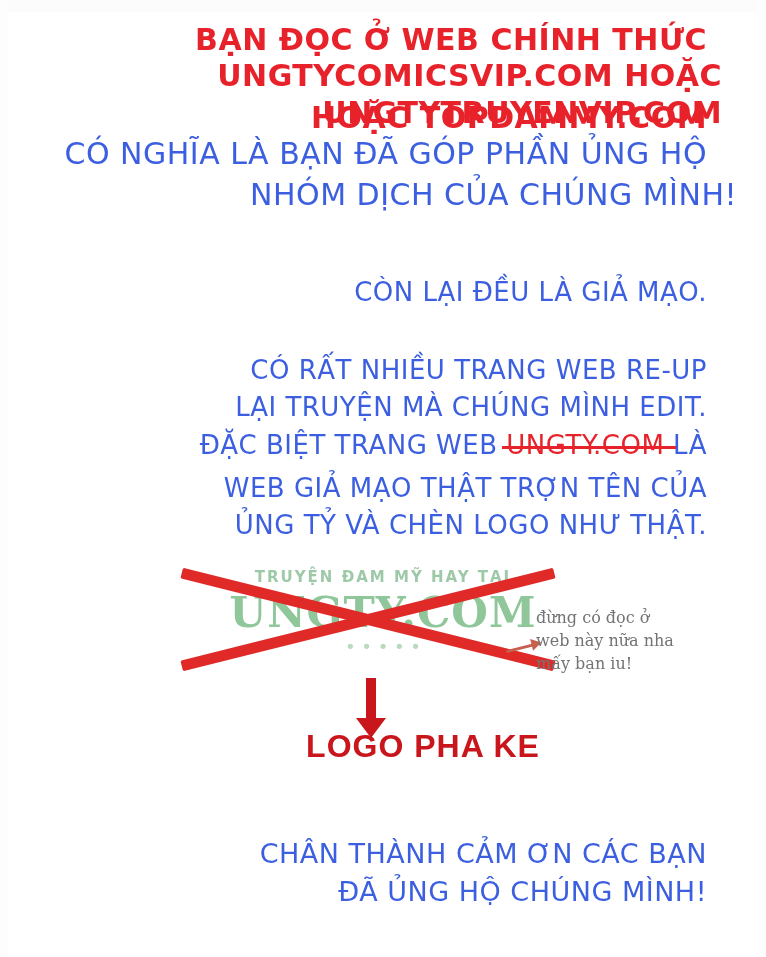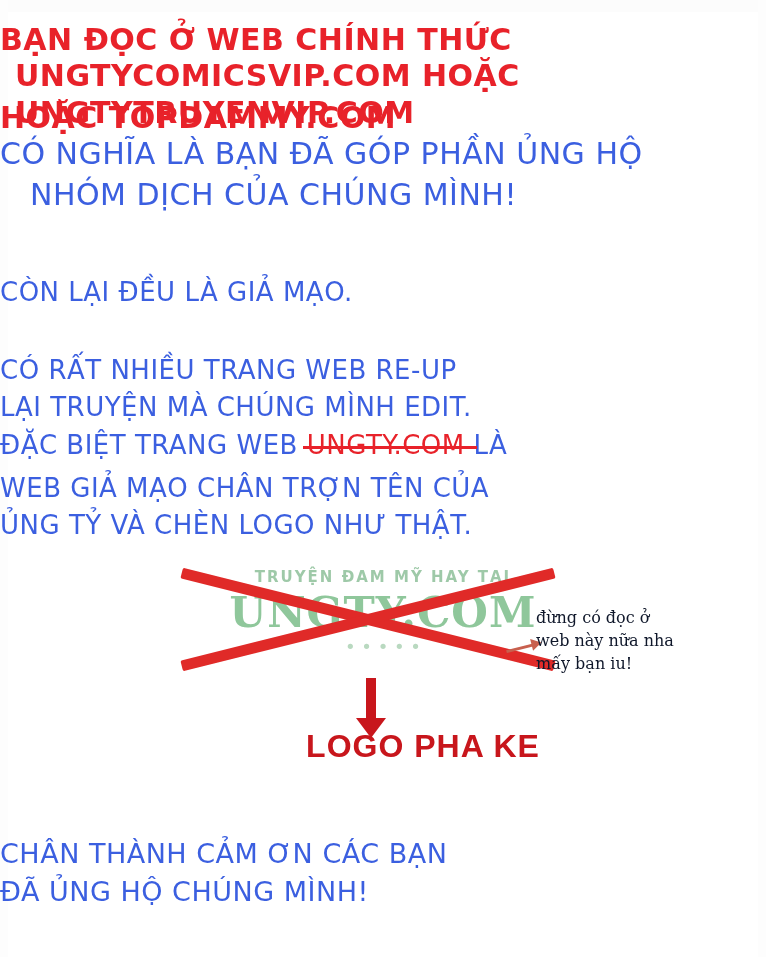--- a/index.html
+++ b/index.html
@@ -36,21 +36,21 @@
   .side-right {
     position: absolute;
     right: 0; top: 0;
     width: 8px; height: 957px;
     background: #fdfdfd;
   }
 
   .block {
     position: absolute;
     width: 707px;
-    text-align: left;
+    text-align: right;
     line-height: 1.22;
     letter-spacing: 0.5px;
   }
 
   .red {
     color: #e8222a;
     font-weight: 700;
   }
   .blue {
     color: #3b5fe0;
@@ -184,21 +184,21 @@
     font-family: "Liberation Sans", sans-serif;
     padding-left: 40px;
   }
 
   
   .note {
     position: absolute;
     left: 536px;
     top: 606px;
     width: 190px;
-    color: #0f172a;
+    color: #737373;
     font-size: 16px;
     line-height: 1.45;
     font-family: "DejaVu Serif", serif;
   }
   .note-arrow {
     position: absolute;
     left: 506px;
     top: 646px;
     width: 34px;
     height: 3px;
@@ -235,21 +235,21 @@
   <div class="block blue" id="blue1">CÓ NGHĨA LÀ BẠN ĐÃ GÓP PHẦN ỦNG HỘ</div>
   <div class="block blue" id="blue2">NHÓM DỊCH CỦA CHÚNG MÌNH!</div>
 
   <div class="block blue" id="p2l2">CÒN LẠI ĐỀU LÀ GIẢ MẠO.</div>
 
   <div class="block blue" id="p3l1">CÓ RẤT NHIỀU TRANG WEB RE-UP</div>
   <div class="block blue" id="p3l2">LẠI TRUYỆN MÀ CHÚNG MÌNH EDIT.</div>
   <div class="block blue" id="p3l3">
     <span>ĐẶC BIỆT TRANG WEB </span><span class="strike-wrap">UNGTY.COM</span><span> LÀ</span>
   </div>
-  <div class="block blue" id="p3l4">WEB GIẢ MẠO CHÂN TRỢN TÊN CỦA</div>
+  <div class="block blue" id="p3l4">WEB GIẢ MẠO THẬT TRỢN TÊN CỦA</div>
   <div class="block blue" id="p3l5">ỦNG TỶ VÀ CHÈN LOGO NHƯ THẬT.</div>
 
   <div class="logo-area">
     <div class="logo-sub">TRUYỆN ĐAM MỸ HAY TẠI</div>
     <div class="logo-main">UNGTY.COM</div>
     <div class="logo-dots">• • • • •</div>
   </div>
 
   <div class="xline" id="xline-a"></div>
   <div class="xline" id="xline-b"></div>

